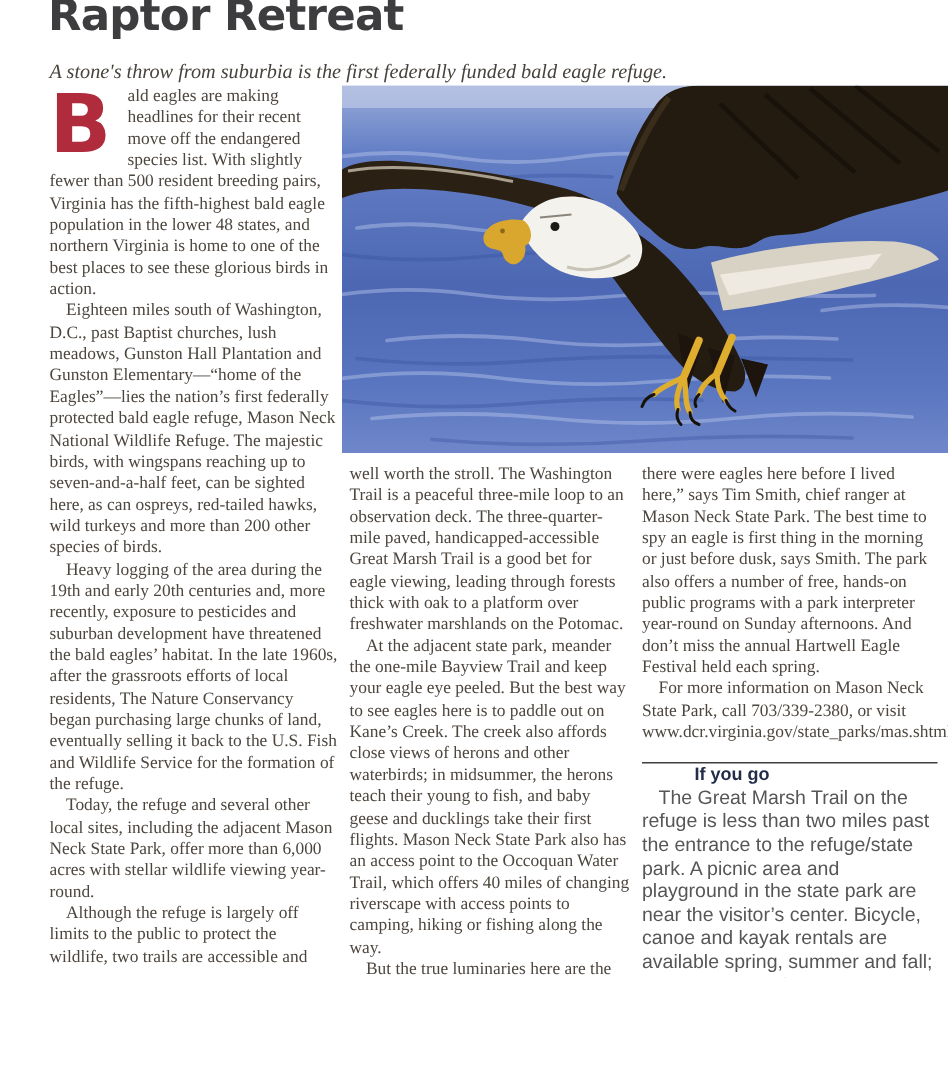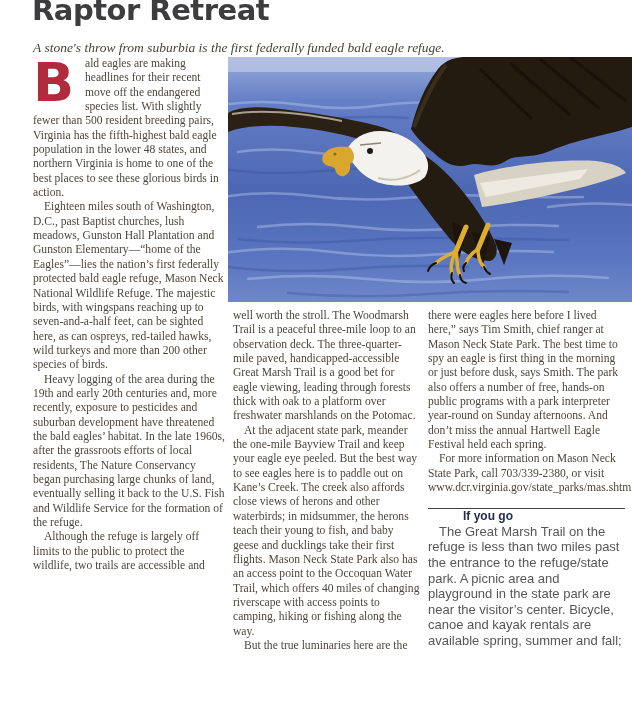--- a/index.html
+++ b/index.html
@@ -151,25 +151,26 @@
           <path d="M 256,210 q 2,5 6,7"></path>
         </g>
       </g>
     </svg>
   </div>
 
   <div class="col col1">
     <p class="noindent"><span class="dropcap">B</span><span>ald eagles are making headlines for their recent move off the endangered species list. With slightly fewer than 500 resident breeding pairs, Virginia has the fifth-highest bald eagle population in the lower 48 states, and northern Virginia is home to one of the best places to see these glorious birds in action.</span></p>
     <p>Eighteen miles south of Washington, D.C., past Baptist churches, lush meadows, Gunston Hall Plantation and Gunston Elementary—“home of the Eagles”—lies the nation’s first federally protected bald eagle refuge, Mason Neck National Wildlife Refuge. The majestic birds, with wingspans reaching up to seven-and-a-half feet, can be sighted here, as can ospreys, red-tailed hawks, wild turkeys and more than 200 other species of birds.</p>
     <p>Heavy logging of the area during the 19th and early 20th centuries and, more recently, exposure to pesticides and suburban development have threatened the bald eagles’ habitat. In the late 1960s, after the grassroots efforts of local residents, The Nature Conservancy began purchasing large chunks of land, eventually selling it back to the U.S. Fish and Wildlife Service for the formation of the refuge.</p>
+    <p>Today, the refuge and several other local sites, including the adjacent Mason Neck State Park, offer more than 6,000 acres with stellar wildlife viewing year-round.</p>
     <p>Although the refuge is largely off limits to the public to protect the wildlife, two trails are accessible and</p>
   </div>
 
   <div class="col col2">
-    <p class="noindent">well worth the stroll. The Woodmarsh Trail is a peaceful three-mile loop to an observation deck. The three-quarter-mile paved, handicapped-accessible Great Marsh Trail is a good bet for eagle viewing, leading through forests thick with oak to a platform over freshwater marshlands on the Potomac.</p>
+    <p class="noindent">well worth the stroll. The Washington Trail is a peaceful three-mile loop to an observation deck. The three-quarter-mile paved, handicapped-accessible Great Marsh Trail is a good bet for eagle viewing, leading through forests thick with oak to a platform over freshwater marshlands on the Potomac.</p>
     <p>At the adjacent state park, meander the one-mile Bayview Trail and keep your eagle eye peeled. But the best way to see eagles here is to paddle out on Kane’s Creek. The creek also affords close views of herons and other waterbirds; in midsummer, the herons teach their young to fish, and baby geese and ducklings take their first flights. Mason Neck State Park also has an access point to the Occoquan Water Trail, which offers 40 miles of changing riverscape with access points to camping, hiking or fishing along the way.</p>
     <p>But the true luminaries here are the eagles, which take advantage of any updraft to glide in the breeze over Belmont Bay. The eagles may be the region’s best-kept secret: “I had no idea</p>
   </div>
 
   <div class="col col3">
     <p class="noindent">there were eagles here before I lived here,” says Tim Smith, chief ranger at Mason Neck State Park. The best time to spy an eagle is first thing in the morning or just before dusk, says Smith. The park also offers a number of free, hands-on public programs with a park interpreter year-round on Sunday afternoons. And don’t miss the annual Hartwell Eagle Festival held each spring.</p>
     <p class="infonote">For more information on Mason Neck State Park, call 703/339-2380, or visit www.dcr.virginia.gov/state_parks/mas.shtml.</p>
     <hr class="divider">
     <p class="iyg-head noindent">If you go</p>
     <p class="iyg-body">The Great Marsh Trail on the refuge is less than two miles past the entrance to the refuge/state park. A picnic area and playground in the state park are near the visitor’s center. Bicycle, canoe and kayak rentals are available spring, summer and fall; a car-top canoe launch is available free of charge. $3 parking ($4 weekends and holidays) at Mason Neck State Park.</p>

